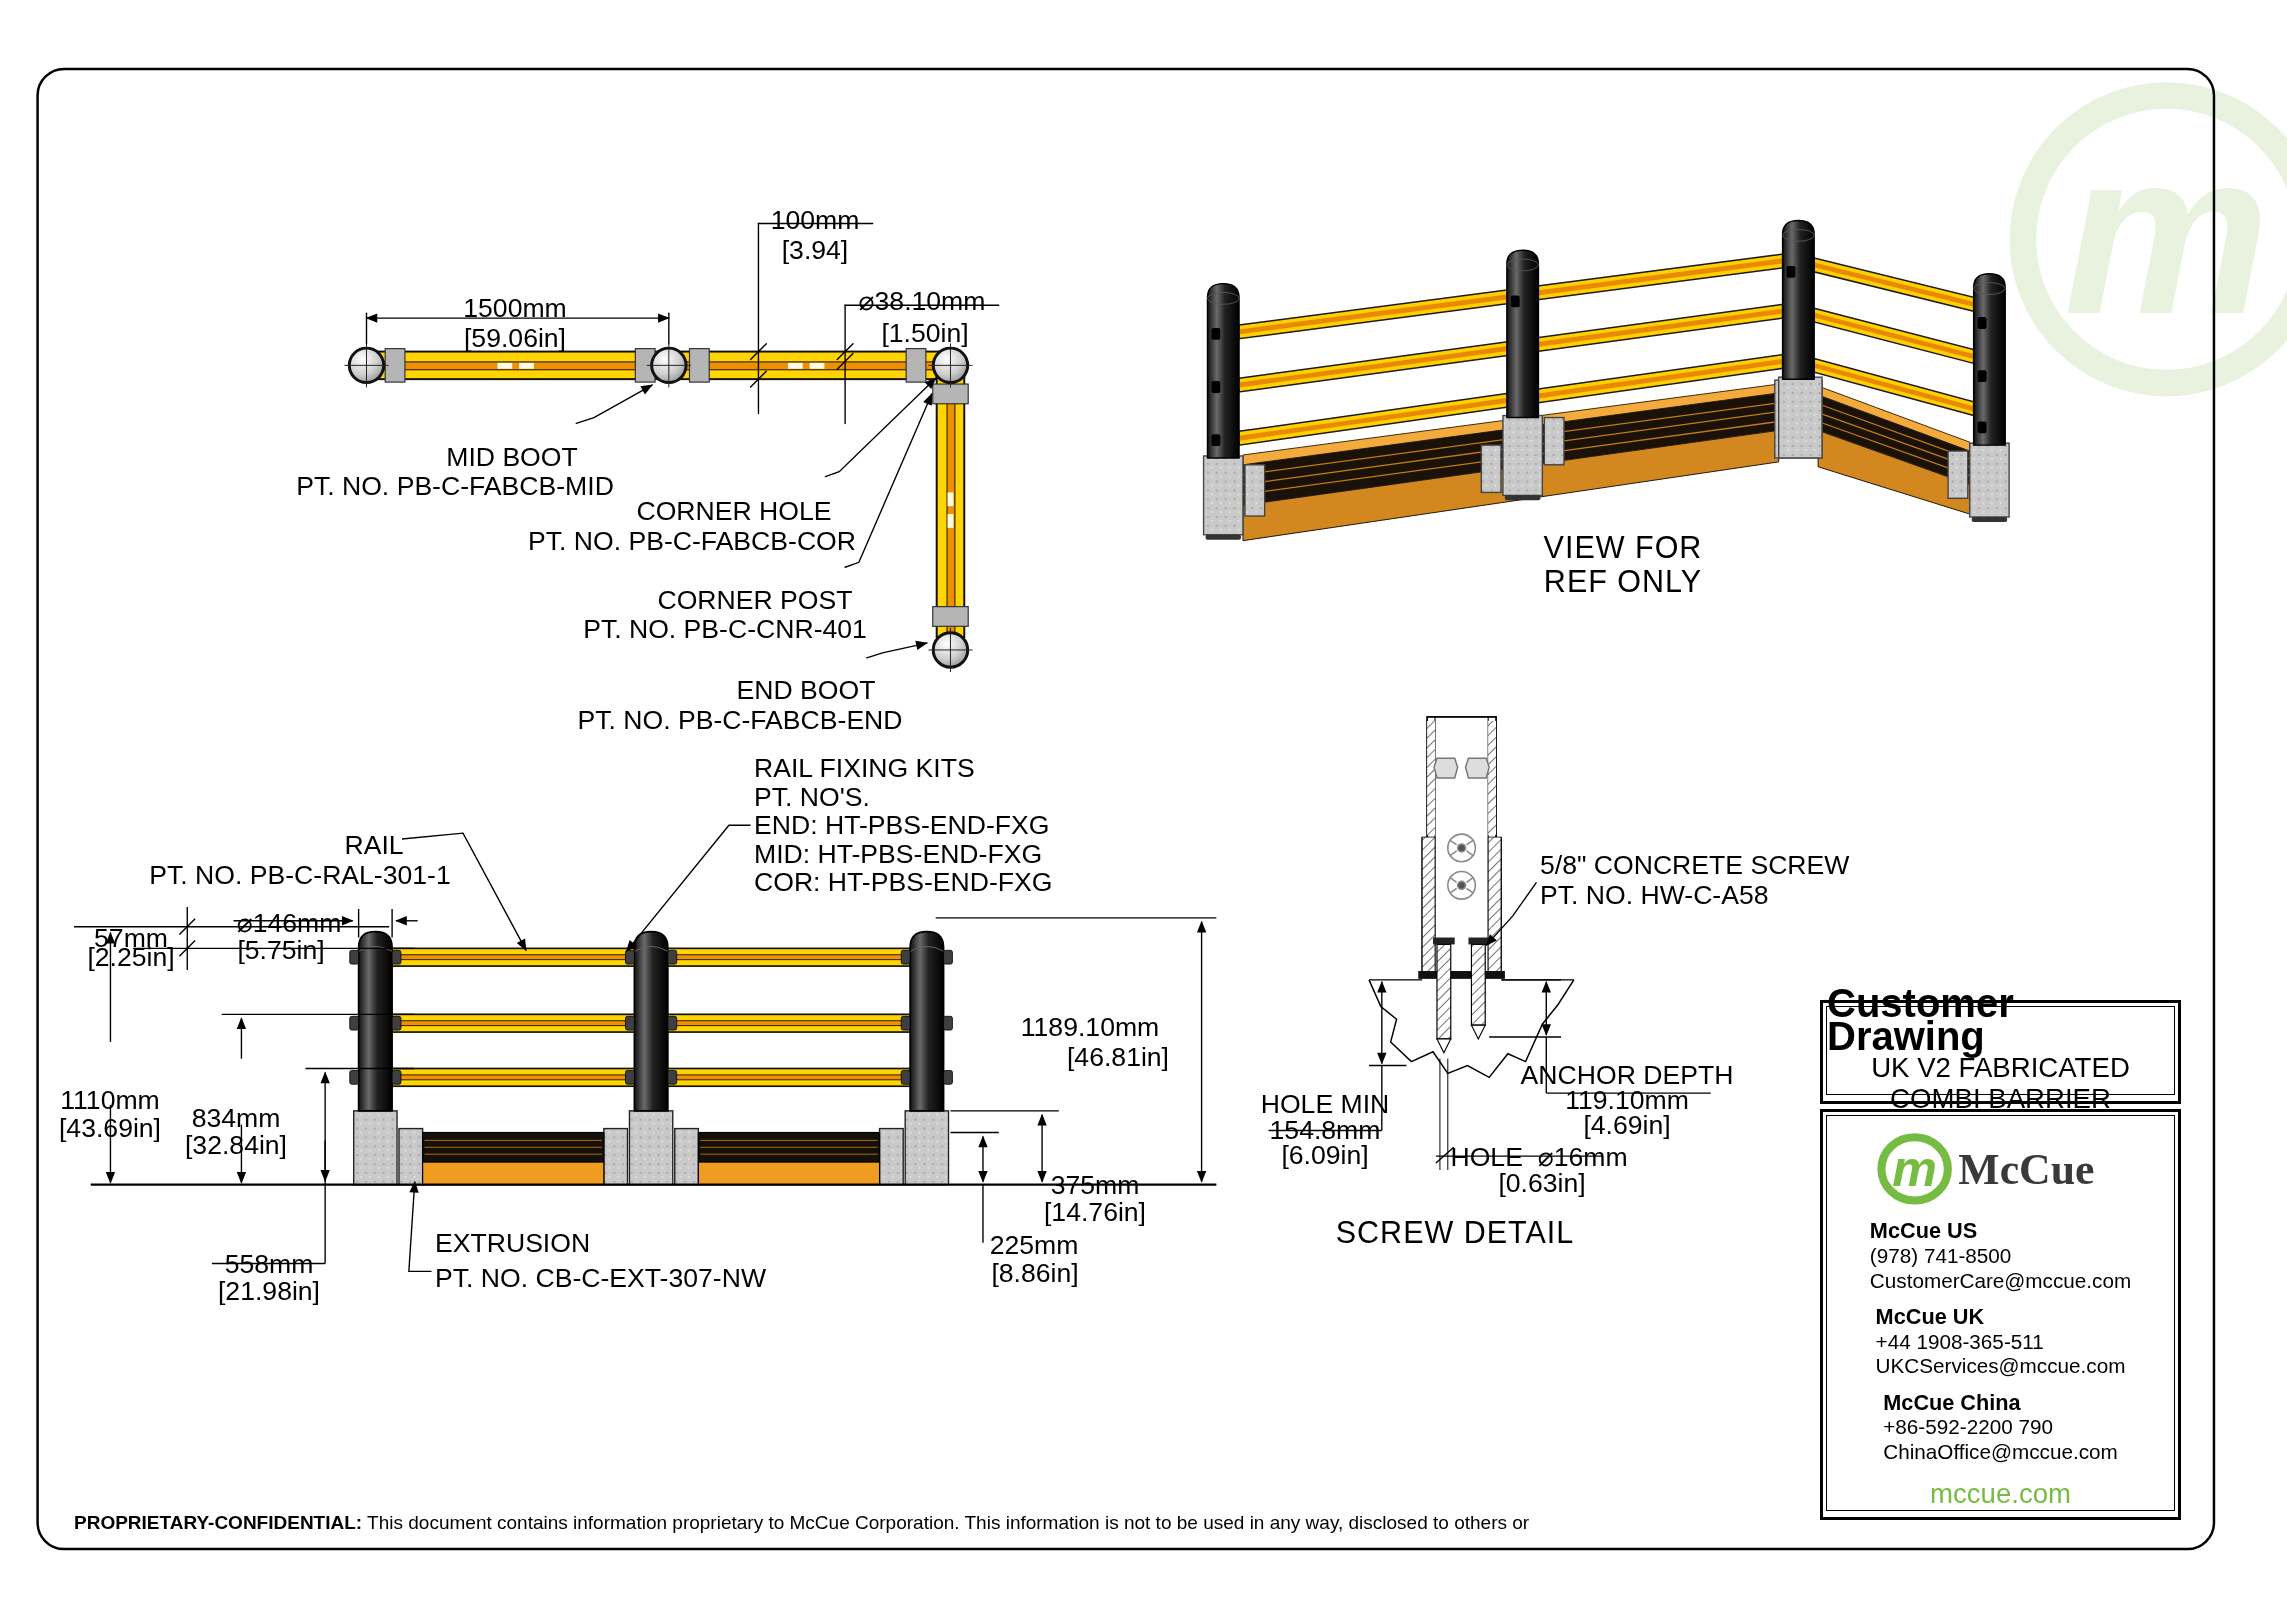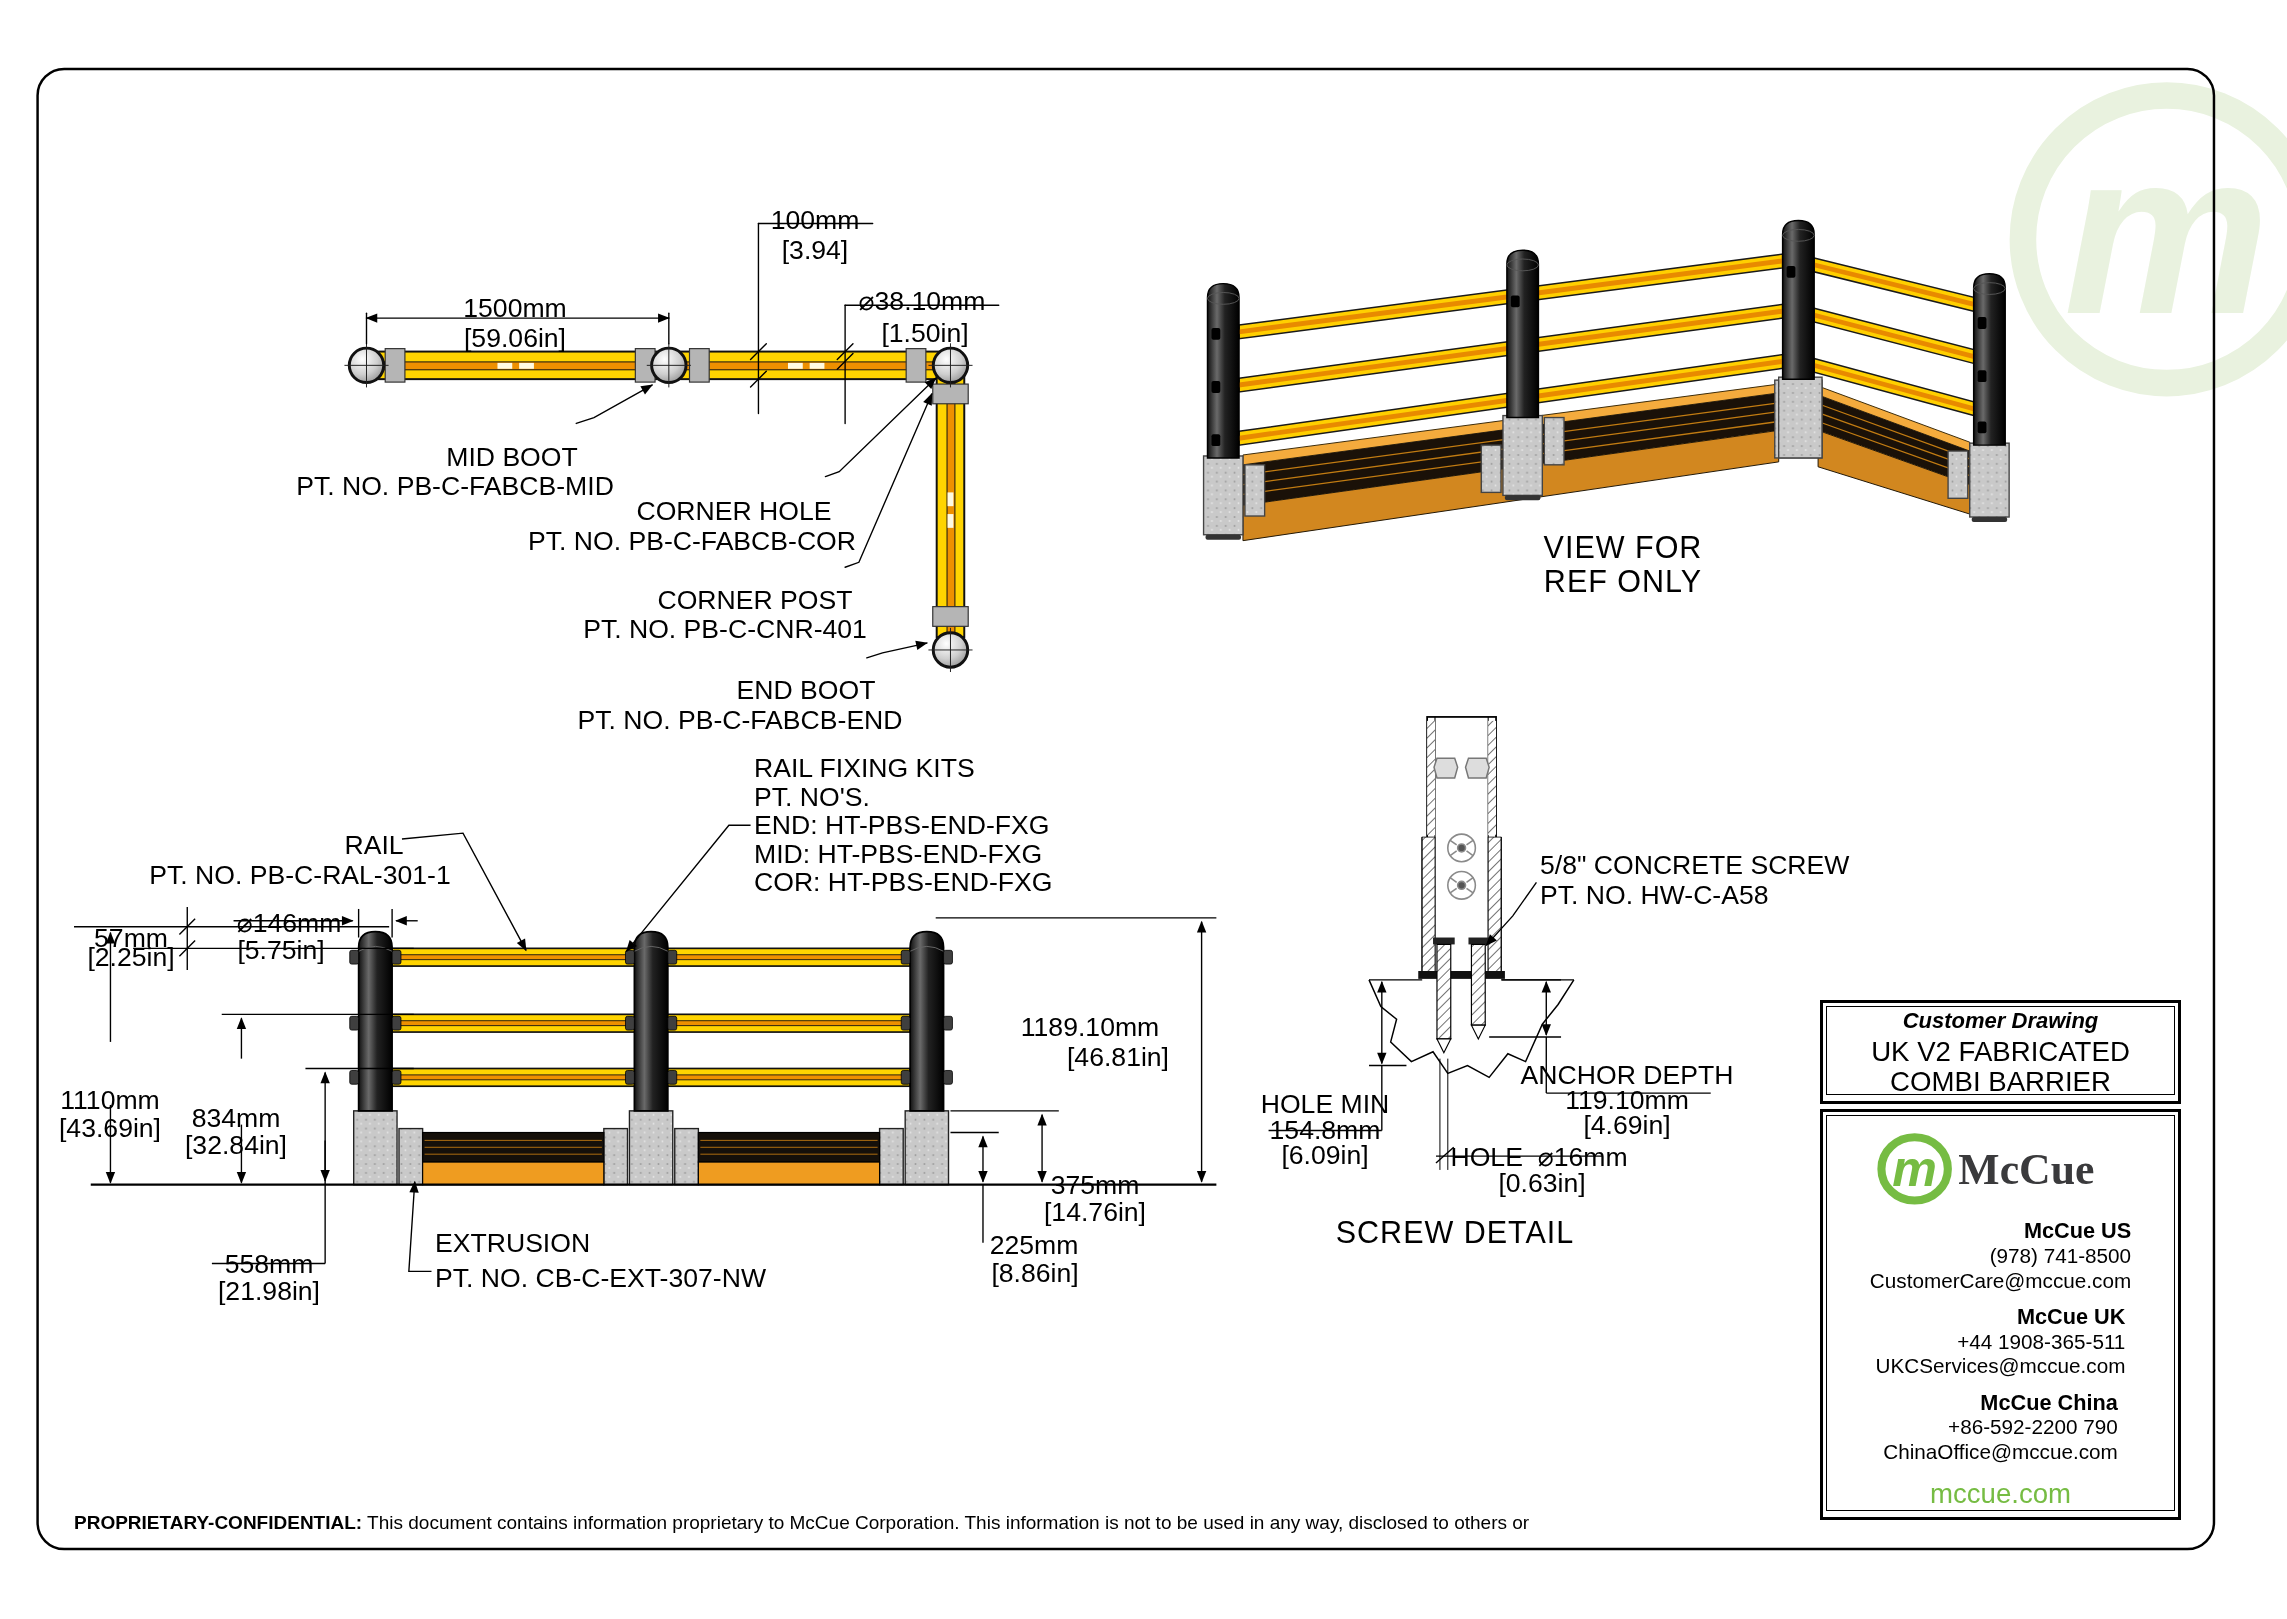--- a/index.html
+++ b/index.html
@@ -10,24 +10,24 @@
   .c{transform:translateX(-50%);text-align:center;margin-top:40px;}
   .big{font-size:30.5px;letter-spacing:1px;}
   .prop{position:absolute;left:74px;top:1469px;font-size:19px;line-height:30.5px;white-space:nowrap;margin-top:39px;}
   .prop b{font-weight:bold;}
   
   .tb-box{position:absolute;left:1820px;width:361px;border:3.4px solid #000;background:#fff;box-sizing:border-box;}
   .tb-inner{border:1.5px solid #000;margin:3px;height:calc(100% - 8.9px);box-sizing:border-box;
             display:flex;flex-direction:column;align-items:center;}
   .tb-head{top:1000px;height:104px;}
   .tb-head .tb-inner{justify-content:center;}
-  .tb-title{font-size:22px;font-weight:bold;line-height:33px;font-style:italic;}
+  .tb-title{font-size:40px;font-weight:bold;line-height:33px;}
   .tb-sub{font-size:27.6px;line-height:30.5px;}
   .tb-body{top:1109px;height:411px;}
-  .contact{text-align:right;margin-top:11.8px;}
+  .contact{text-align:left;margin-top:11.8px;}
   .contact .nm{font-size:21.7px;font-weight:bold;line-height:24.6px;}
   .contact .ln{font-size:20.7px;line-height:24.6px;}
   .site{font-size:27.6px;margin-top:13.8px;}
 </style>
 </head>
 <body>
 
 <div id="canvas">
 
 <svg id="art" width="2287" height="1619" viewBox="0 0 2322 1644">

